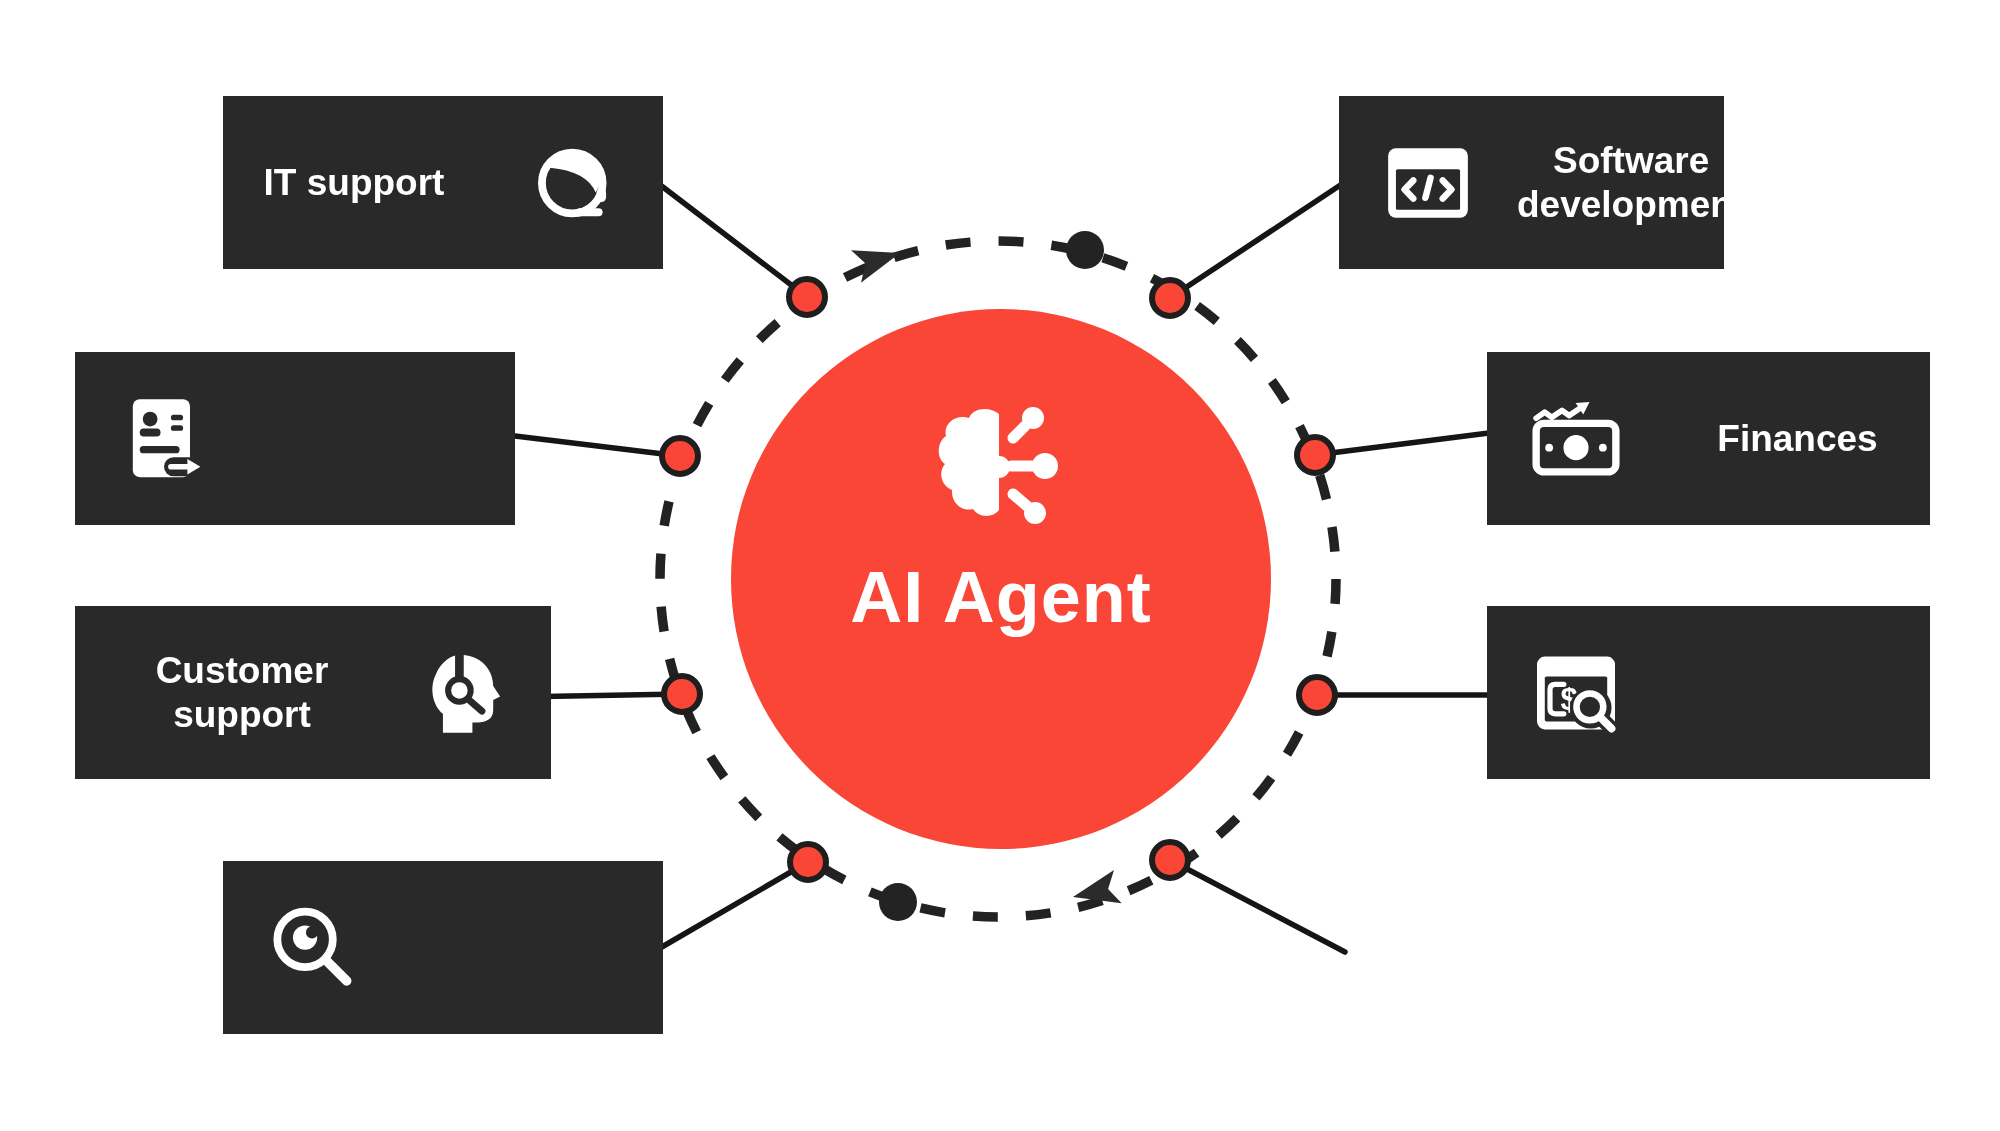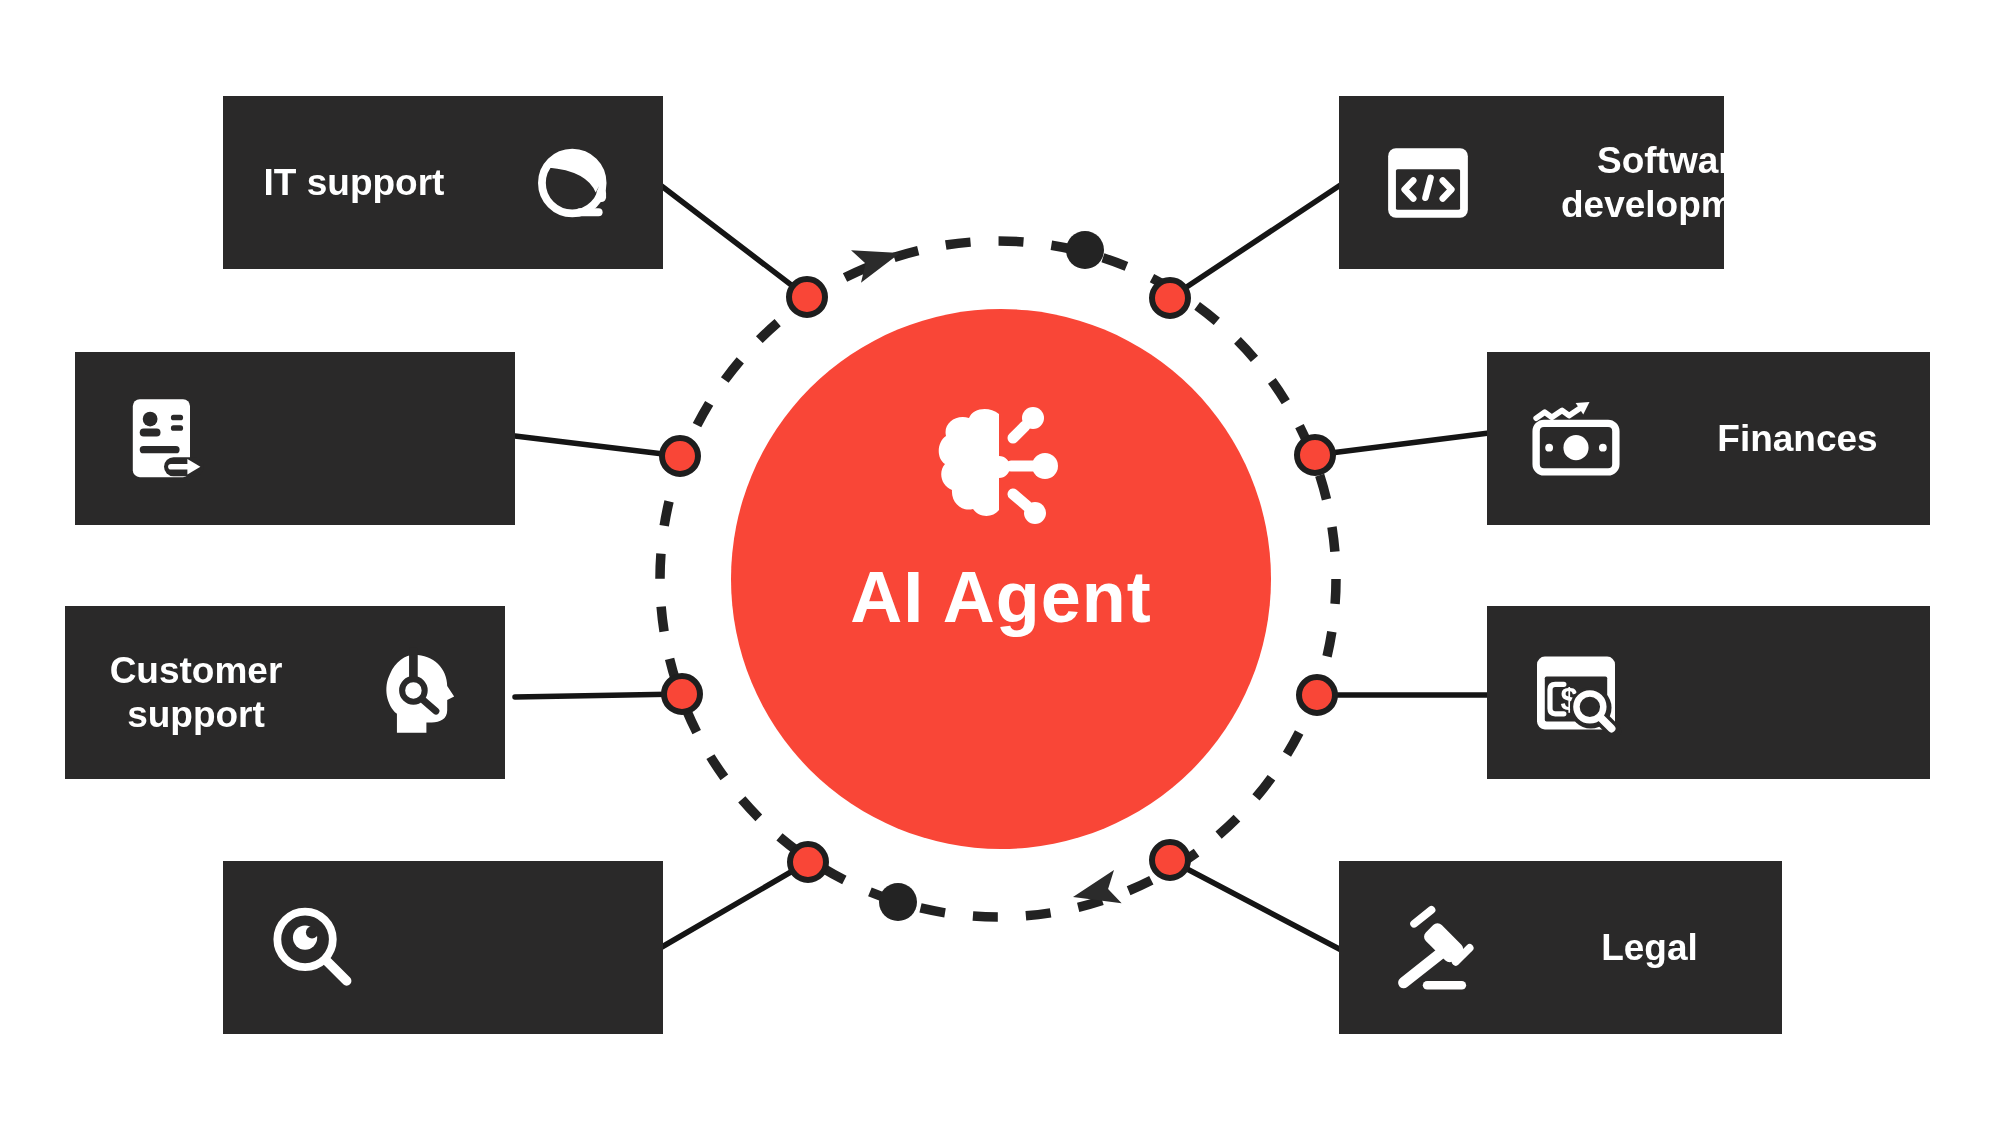--- a/index.html
+++ b/index.html
@@ -100,21 +100,21 @@
         <rect x="8" y="-28" width="14" height="6.5" rx="3" fill="#2a2929"></rect>
         <rect x="8" y="-16" width="14" height="6.5" rx="3" fill="#2a2929"></rect>
         <rect x="-28" y="8" width="46" height="8.5" rx="4.2" fill="#2a2929"></rect>
         <rect x="0" y="21" width="46" height="22" rx="11" fill="#2a2929"></rect>
         <line x1="8" y1="32" x2="32" y2="32" stroke="#ffffff" stroke-width="6.5" stroke-linecap="round"></line>
         <polygon points="42,32 27,23 27,41" fill="#ffffff"></polygon>
       </svg>
     </div>
   </div>
 
-  <div class="box side-left" style="left:65px;top:606px;">
+  <div class="box side-left" style="left:75px;top:606px;padding-left:36px;">
     <div class="label"><span>Customer support</span></div>
     <div class="icon-wrap">
       <svg class="icon" viewBox="-60 -60 120 120">
         <path fill="#ffffff" d="M -2,-44 C 20,-44 36,-28 36,-8 L 44,4 L 36,8 L 36,20
                  C 36,30 28,34 18,34 L 12,34 L 12,46 L -22,46 L -22,24
                  C -34,14 -38,-6 -30,-22 C -24,-36 -12,-44 -2,-44 Z"></path>
         <rect x="-8" y="-52" width="10" height="36" fill="#2a2929"></rect>
         <circle cx="-3" cy="-3" r="13" fill="none" stroke="#2a2929" stroke-width="7"></circle>
         <line x1="7" y1="7" x2="23" y2="21" stroke="#2a2929" stroke-width="8" stroke-linecap="round"></line>
       </svg>
@@ -125,21 +125,21 @@
     <div class="icon-wrap">
       <svg class="icon" viewBox="-60 -60 120 120">
         <circle cx="-8" cy="-10" r="32" fill="none" stroke="#ffffff" stroke-width="9"></circle>
         <line x1="16" y1="14" x2="40" y2="38" stroke="#ffffff" stroke-width="11" stroke-linecap="round"></line>
         <circle cx="-8" cy="-12" r="14" fill="#ffffff"></circle>
         <circle cx="0" cy="-18" r="7" fill="#2a2929"></circle>
       </svg>
     </div>
   </div>
 
-  <div class="box side-right" style="left:1339px;top:96px;width:385px;gap:44px;">
+  <div class="box side-right" style="left:1339px;top:96px;width:385px;">
     <div class="icon-wrap">
       <svg class="icon" viewBox="-60 -60 120 120">
         <rect x="-46" y="-40" width="92" height="80" rx="9" fill="#ffffff"></rect>
         <rect x="-37" y="-16" width="74" height="47" rx="2" fill="#2a2929"></rect>
         <g fill="none" stroke="#ffffff" stroke-width="7.5" stroke-linecap="round" stroke-linejoin="round">
           <path d="M -17,-3 L -27,7.5 L -17,18"></path>
           <path d="M 17,-3 L 27,7.5 L 17,18"></path>
           <path d="M 3,-6 L -3,17"></path>
         </g>
       </svg>
@@ -169,26 +169,14 @@
         <path d="M -14,-10 H -24 Q -30,-10 -30,-4 V 18 Q -30,24 -24,24 H -14" fill="none" stroke="#ffffff" stroke-width="6" stroke-linecap="round"></path>
         <text x="-8" y="20" text-anchor="middle" font-size="36" font-weight="bold" fill="#ffffff">$</text>
         <circle cx="17" cy="17" r="24" fill="#2a2929"></circle>
         <line x1="28" y1="28" x2="44" y2="44" stroke="#2a2929" stroke-width="17" stroke-linecap="round"></line>
         <circle cx="16" cy="16" r="15.5" fill="none" stroke="#ffffff" stroke-width="7.5"></circle>
         <line x1="28" y1="28" x2="41" y2="41" stroke="#ffffff" stroke-width="9" stroke-linecap="round"></line>
       </svg>
     </div>
   </div>
 
-  <div class="box side-right" style="left:1339px;top:861px;width:443px;">
-    <div class="icon-wrap">
-      <svg class="icon" viewBox="-60 -60 120 120">
-        <line x1="20" y1="2" x2="-28" y2="40" stroke="#ffffff" stroke-width="13" stroke-linecap="round"></line>
-        <rect x="-5" y="-19" width="46" height="26" rx="7" fill="#ffffff" transform="rotate(45 18 -6)"></rect>
-        <line x1="-16" y1="-28" x2="4" y2="-44" stroke="#ffffff" stroke-width="9" stroke-linecap="round"></line>
-        <line x1="32" y1="16" x2="48" y2="0" stroke="#ffffff" stroke-width="9" stroke-linecap="round"></line>
-        <rect x="-6" y="38" width="50" height="10" rx="5" fill="#ffffff"></rect>
-      </svg>
-    </div>
-    <div class="label"><span>Legal</span></div>
-  </div>
 
 </div>
 
 </body></html>

